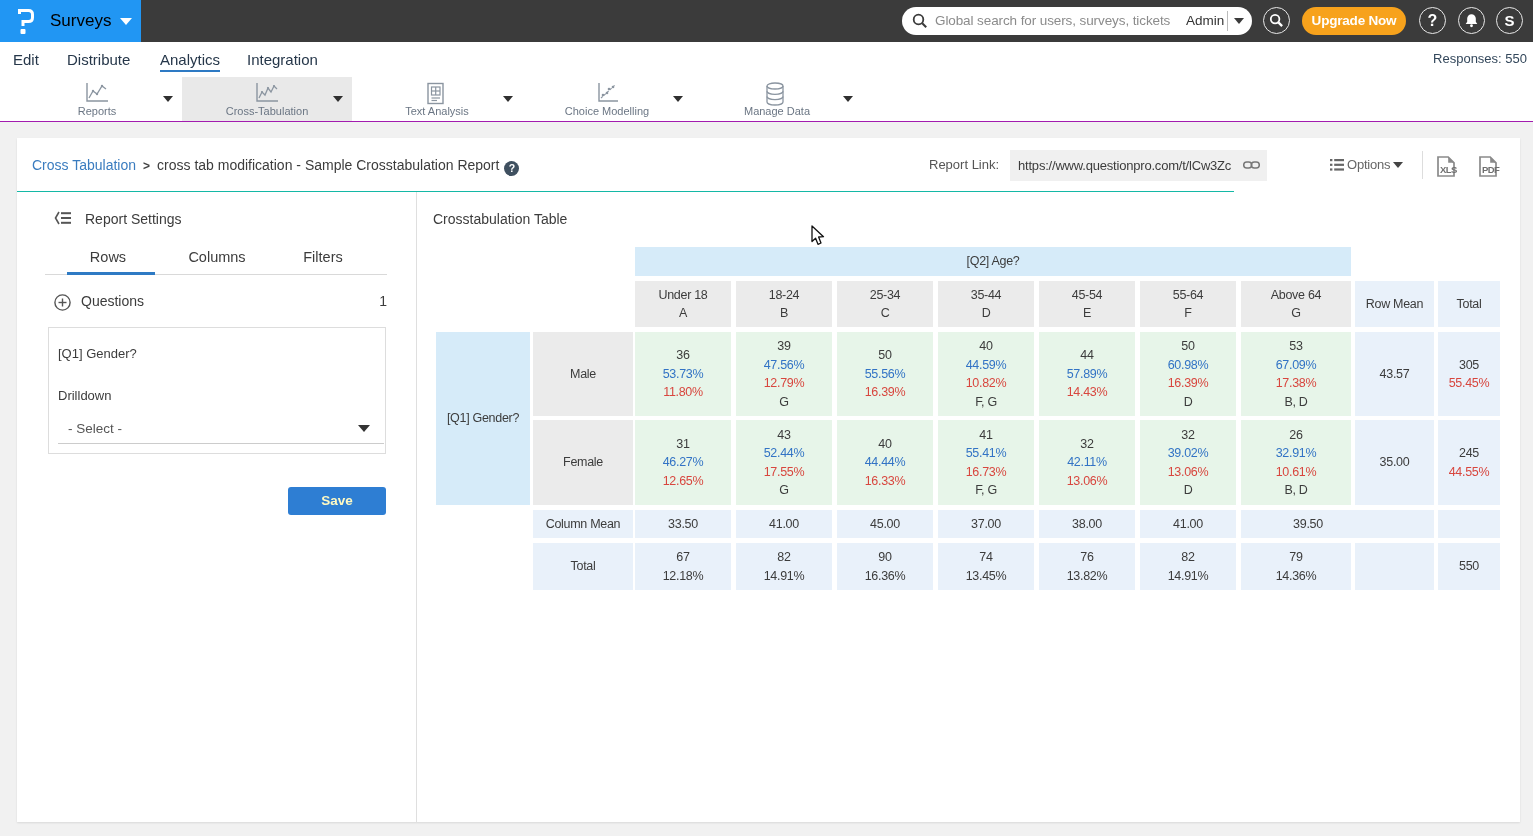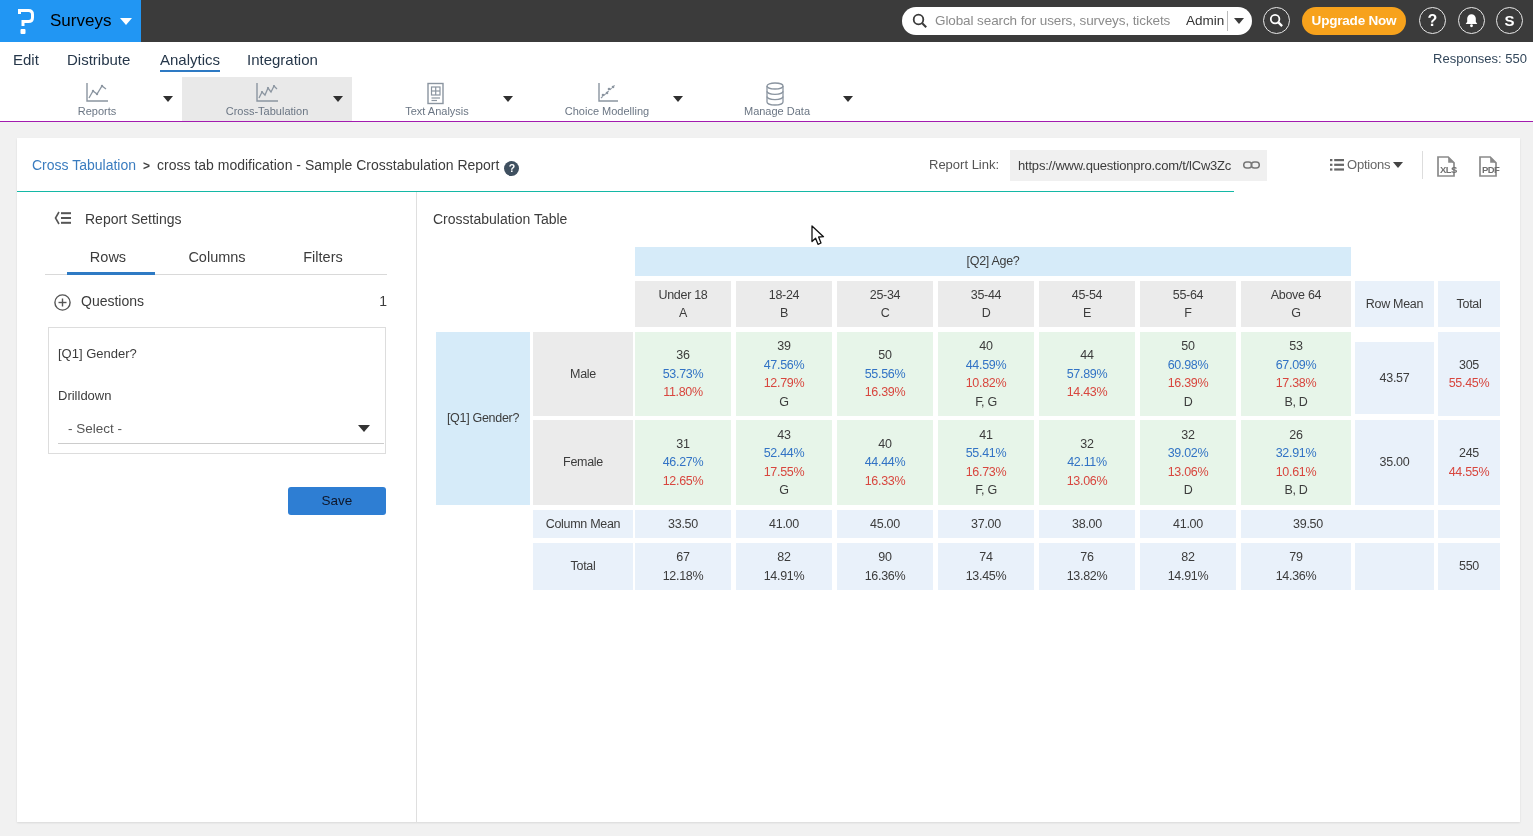--- a/index.html
+++ b/index.html
@@ -50,21 +50,21 @@
 .tabs .blueline { position:absolute; left:22px; top:30px; width:88px; height:3px; background:#2e7ac4; }
 .q-plus { position:absolute; left:37px; top:102px; }
 .q-lbl { position:absolute; left:64px; top:101px; font-size:14px; color:#3c3c3c; }
 .q-count { position:absolute; left:358px; top:101px; width:12px; text-align:right; font-size:14px; color:#3c3c3c; }
 .qbox { position:absolute; left:31px; top:135px; width:338px; height:127px; border:1px solid #ddd; }
 .qbox .q1 { position:absolute; left:9px; top:18px; font-size:13px; color:#3c3c3c; }
 .qbox .dd { position:absolute; left:9px; top:60px; font-size:13px; color:#3c3c3c; }
 .qbox .sel { position:absolute; left:9px; top:85px; width:326px; height:31px; border-bottom:1px solid #ccc; }
 .qbox .sel .st { position:absolute; left:10px; top:8px; font-size:13.5px; color:#555; }
 .qbox .sel .scaret { position:absolute; right:14px; top:12px; width:0; height:0; border-left:6px solid transparent; border-right:6px solid transparent; border-top:7px solid #333; }
-.savebtn { position:absolute; left:271px; top:295px; width:98px; height:28px; background:#2e7ed3; border-radius:3px; color:#0f172a; font-weight:normal; font-size:13.5px; text-align:center; line-height:28px; }
+.savebtn { position:absolute; left:271px; top:295px; width:98px; height:28px; background:#2e7ed3; border-radius:3px; color:#fef9c3; font-weight:bold; font-size:13.5px; text-align:center; line-height:28px; }
 .maintitle { position:absolute; left:416px; top:73px; font-size:14px; color:#3c3c3c; }
  .tc { position:absolute; display:flex; flex-direction:column; justify-content:center; text-align:center; font-size:12.5px; letter-spacing:-0.3px; color:#3c3c3c; line-height:18.5px; }
 .agehdr { background:#d6ebf9; }
 .ghdr { background:#ebebeb; }
 .bluec { background:#e9f1fa; }
 .greenc { background:#e7f5e9; }
 .genderc { background:#d6ebf9; }
 .pb { color:#3273c5; }
 .pr { color:#d8463e; }
 .cursor { position:absolute; left:794px; top:87px; }
@@ -318,21 +318,21 @@
       <div><span class="pb">60.98%</span></div>
       <div><span class="pr">16.39%</span></div>
       <div>D</div>
     </div>
   <div class="tc greenc" style="left:1224px;top:194px;width:110px;height:84px;">
       <div>53</div>
       <div><span class="pb">67.09%</span></div>
       <div><span class="pr">17.38%</span></div>
       <div>B, D</div>
     </div>
-  <div class="tc bluec" style="left:1338px;top:204px;width:79px;height:72px;align-items:center;">
+  <div class="tc bluec" style="left:1338px;top:194px;width:79px;height:84px;align-items:center;">
       <div>43.57</div>
     </div>
   <div class="tc bluec" style="left:1421px;top:194px;width:62px;height:84px;">
       <div>305</div>
       <div><span class="pr">55.45%</span></div>
     </div>
   <div class="tc ghdr" style="left:516px;top:282px;width:100px;height:85px;">
       <div>Female</div>
     </div>
   <div class="tc greenc" style="left:618px;top:282px;width:96px;height:85px;">

